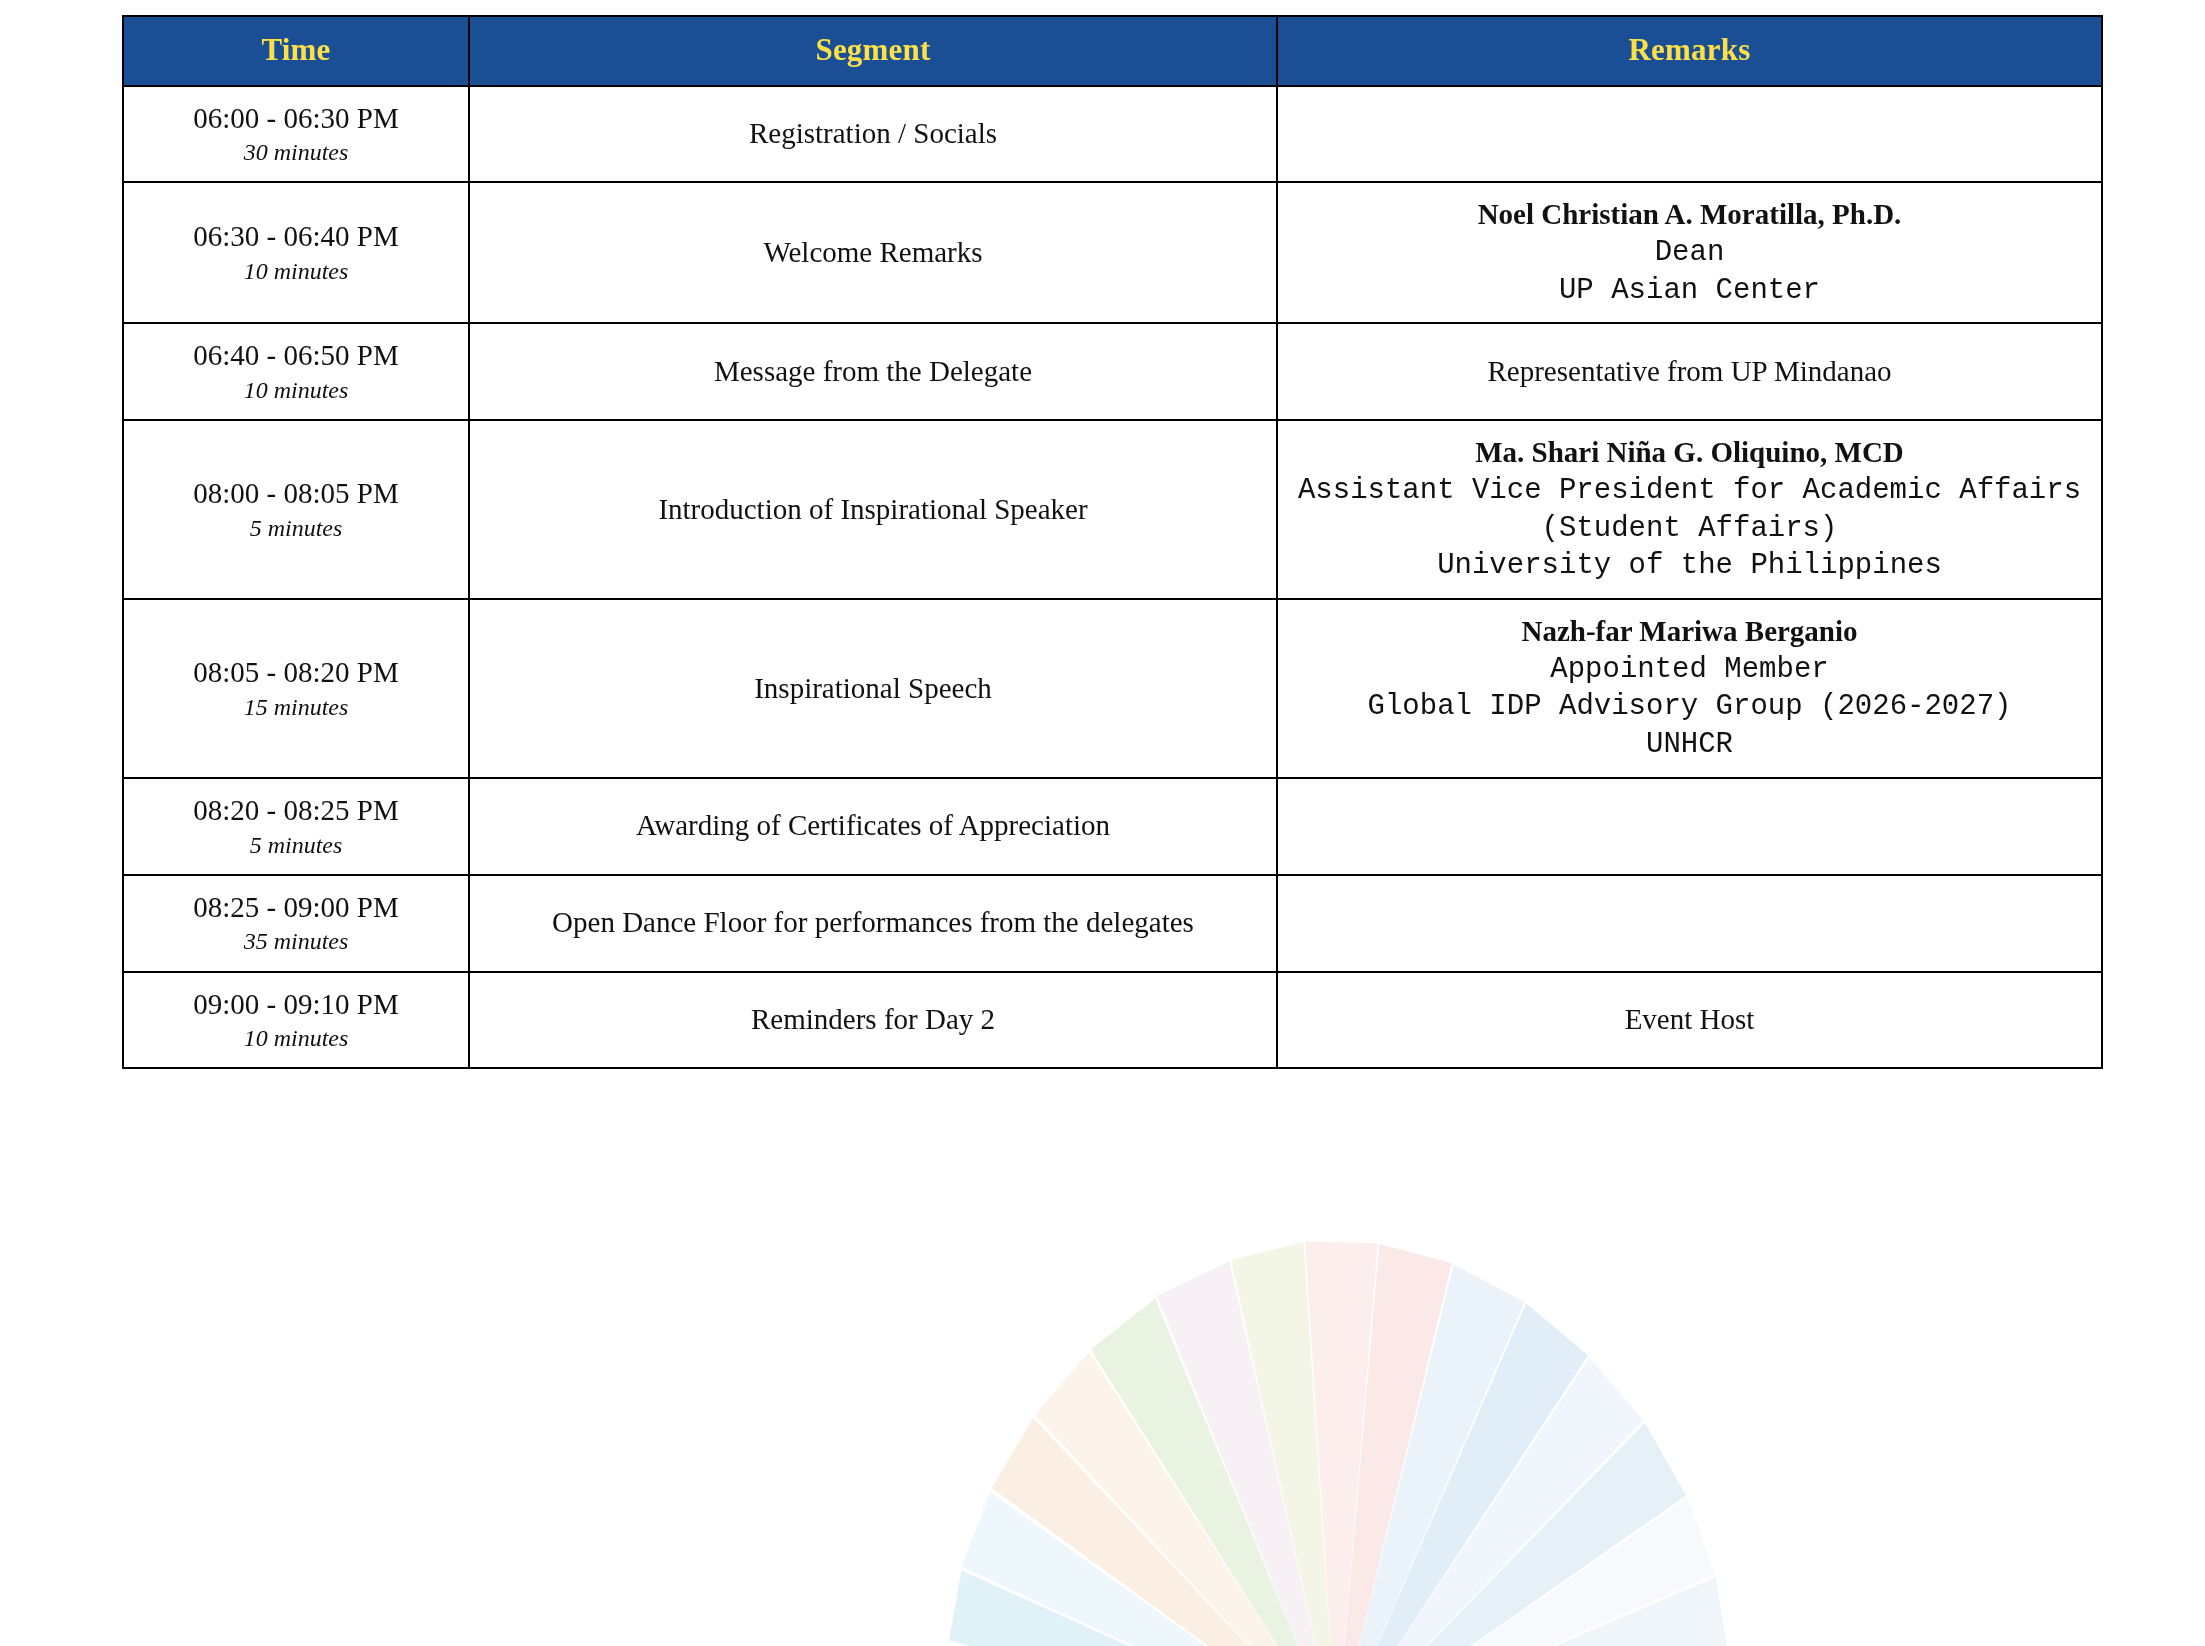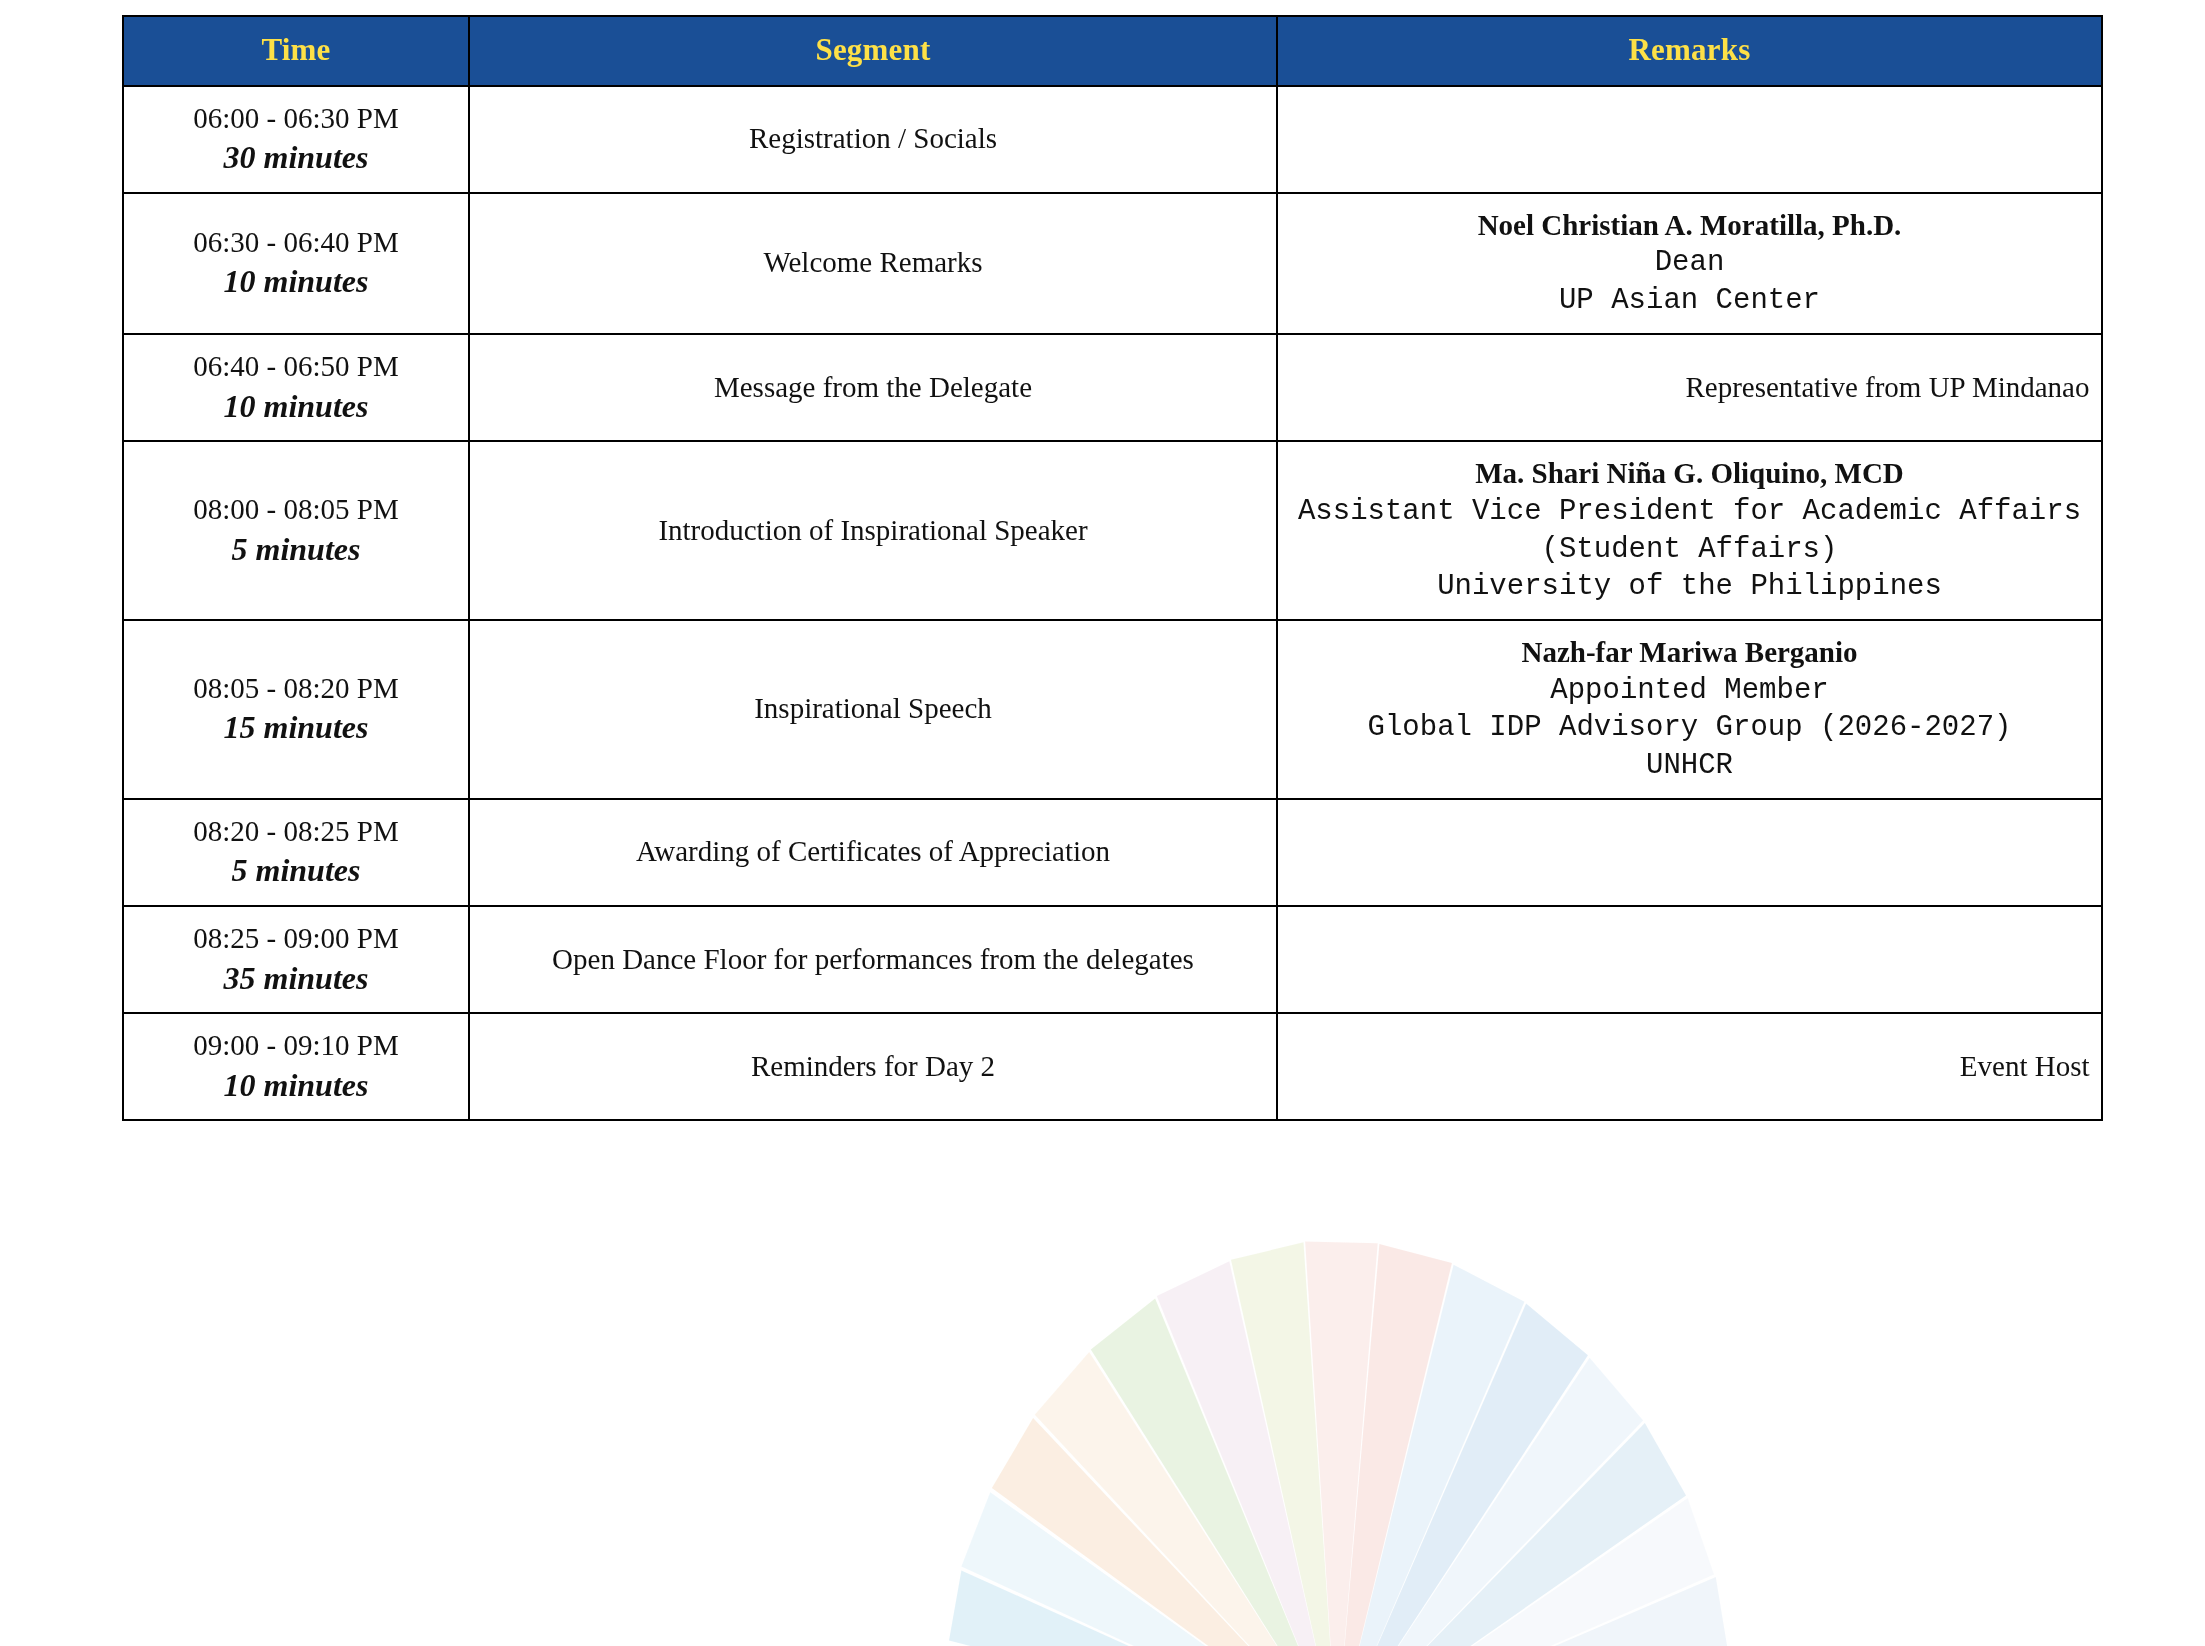--- a/index.html
+++ b/index.html
@@ -74,40 +74,39 @@
 
   td.time {
     font-size: 27px;
     line-height: 1.28;
     white-space: nowrap;
   }
   td.time .range { display: block; }
   td.time .dur {
     display: block;
     font-style: italic;
-    font-size: 32px;
-    font-weight: bold;
+    font-size: 24px;
   }
 
   td.segment {
     font-size: 30.5px;
     line-height: 1.26;
     border-radius: 22px;
   }
 
   td.remarks {
     font-size: 29px;
     line-height: 1.26;
   }
   td.remarks .lead {
     display: block;
     font-weight: bold;
   }
   td.remarks .sub { display: block; font-family: Liberation Mono, monospace; }
-  td.remarks .plain { display: block; text-align: right; }
+  td.remarks .plain { display: block; }
 
   td.empty { }
 </style>
 </head>
 <body>
 
 <svg class="watermark" viewBox="0 0 1000 900" xmlns="http://www.w3.org/2000/svg">
   <g transform="translate(500,880)">
     <path d="M0,0 L-470,-120 L-455,-205 Z" fill="#9fd3ea"></path>
     <path d="M0,0 L-455,-210 L-420,-300 Z" fill="#c9e6f4"></path>

